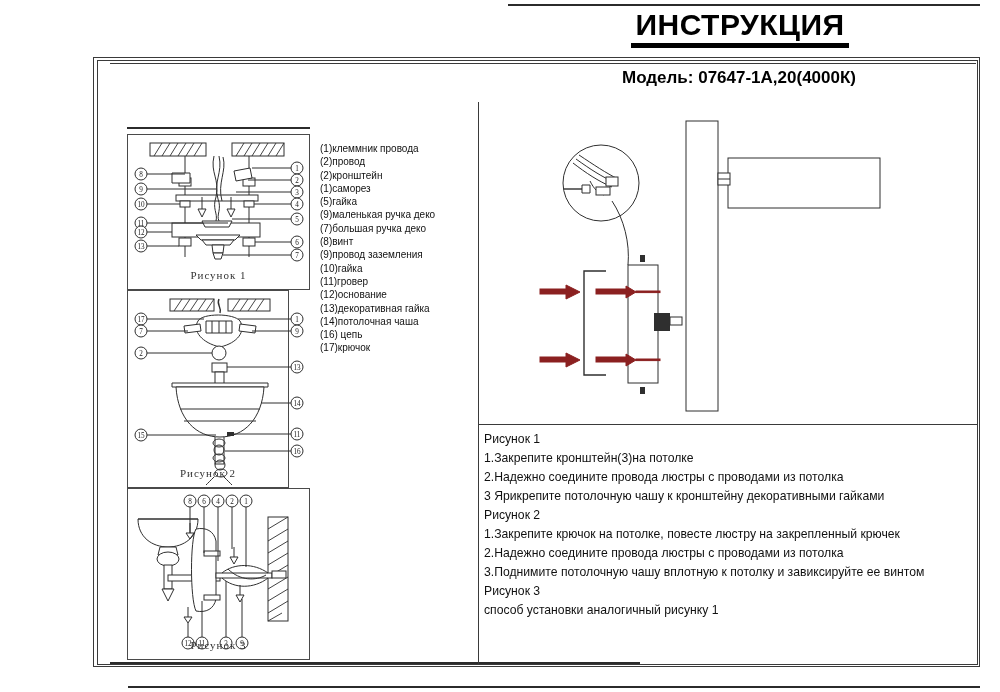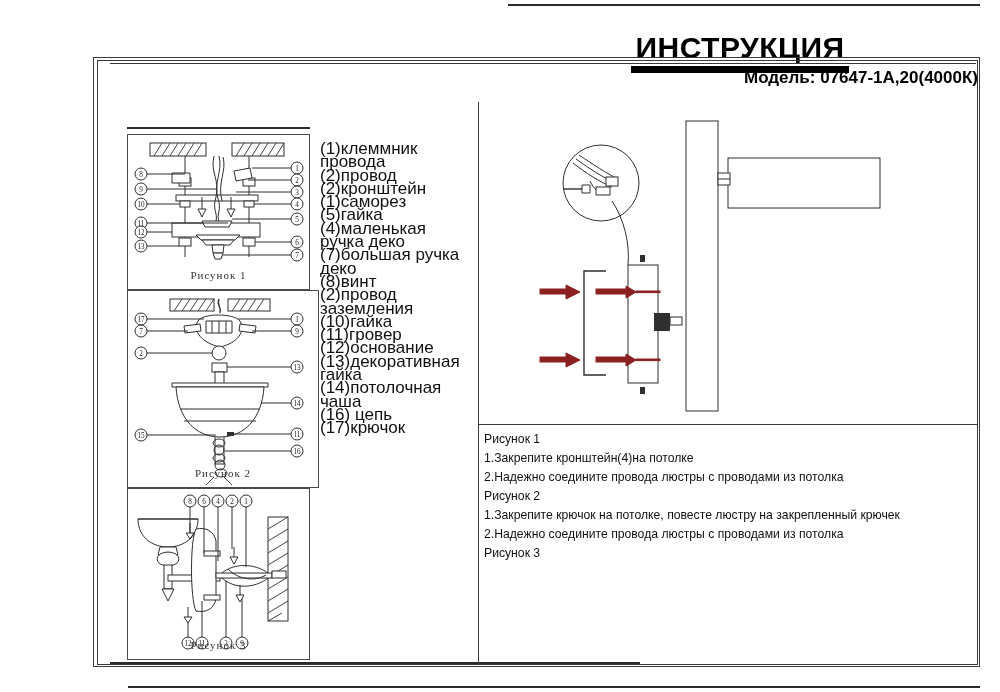--- a/index.html
+++ b/index.html
@@ -7,50 +7,50 @@
        font-family:"Liberation Sans",sans-serif;color:#1a1a1a;}
 
   .abs{position:absolute;}
 
   
   #top-rule{left:508px;top:4px;width:472px;height:0;border-top:2px solid #2b2b2b;}
 
   
   #doc-title{left:500px;top:8px;width:480px;text-align:center;
              font-size:30px;font-weight:bold;letter-spacing:.5px;color:#000;}
-  #doc-title span{border-bottom:7px solid #000000;padding:0 4px 1px 4px;display:inline-block;margin-top:23px;}
-
-  #model-line{left:500px;top:68px;width:478px;text-align:right;
+  #doc-title span{border-bottom:5px solid #000000;padding:0 4px 1px 4px;display:inline-block;}
+
+  #model-line{left:500px;top:68px;width:478px;text-align:center;
               font-size:17px;font-weight:bold;color:#000;padding-right:4px;}
 
   
   #outer-frame{left:93px;top:57px;width:887px;height:610px;
                border:1px solid #3a3a3a;box-sizing:border-box;}
   #outer-frame-inner{left:97px;top:60px;width:881px;height:605px;
                border:1px solid #3a3a3a;border-left:1px solid #3a3a3a;box-sizing:border-box;}
   #frame-top-rule{left:110px;top:63px;width:866px;height:0;border-top:1px solid #3a3a3a;}
   #frame-bottom-rule{left:110px;top:662px;width:530px;height:0;border-top:2px solid #2b2b2b;}
   #below-rule{left:128px;top:686px;width:852px;height:0;border-top:2px solid #2b2b2b;}
 
   
   #v-divider{left:478px;top:102px;width:0;height:563px;border-left:1px solid #3a3a3a;}
   #h-divider-right{left:478px;top:424px;width:500px;height:0;border-top:1px solid #3a3a3a;}
 
   
   .figbox{border:1px solid #4a4a4a;box-sizing:border-box;background:#fff;}
   #fig1-box{left:127px;top:134px;width:183px;height:156px;}
-  #fig2-box{left:127px;top:290px;width:192px;height:198px;}
+  #fig2-box{left:127px;top:290px;width:162px;height:198px;}
   #fig3-box{left:127px;top:488px;width:183px;height:172px;}
   #fig-col-rule{left:127px;top:127px;width:183px;height:0;border-top:2px solid #2b2b2b;}
 
   .figcap{position:absolute;left:0;width:100%;text-align:center;
           font-family:"Liberation Serif",serif;font-size:11px;color:#333;letter-spacing:1px;}
 
   
-  #parts-list{left:320px;top:142px;width:152px;font-size:17px;line-height:13.3px;color:#111;}
+  #parts-list{left:320px;top:142px;width:152px;font-size:10px;line-height:13.3px;color:#111;}
   #parts-list div{white-space:normal;}
 
   
   #instructions{left:484px;top:430px;width:492px;font-size:12.2px;line-height:19px;color:#111;}
   #instructions div{white-space:normal;}
 
   
   #assembly{left:478px;top:103px;width:500px;height:320px;}
 
   svg{display:block;overflow:visible;}
@@ -370,24 +370,24 @@
   </svg>
   <div class="figcap" style="top:150px;">Рисунок 3</div>
 </div>
 
 <div class="abs" id="parts-list">
   <div>(1)клеммник провода</div>
   <div>(2)провод</div>
   <div>(2)кронштейн</div>
   <div>(1)саморез</div>
   <div>(5)гайка</div>
-  <div>(4)маленькая ручка деко</div>
+  <div>(9)маленькая ручка деко</div>
   <div>(7)большая ручка деко</div>
   <div>(8)винт</div>
-  <div>(2)провод заземления</div>
+  <div>(9)провод заземления</div>
   <div>(10)гайка</div>
   <div>(11)гровер</div>
   <div>(12)основание</div>
   <div>(13)декоративная гайка</div>
   <div>(14)потолочная чаша</div>
   <div>(16) цепь</div>
   <div>(17)крючок</div>
 </div>
 
 <div class="abs" id="assembly">
@@ -441,19 +441,22 @@
         <rect x="118" y="254" width="30" height="5"></rect>
         <path d="M148 251 l10 6 l-10 6 z"></path>
         <rect x="158" y="256" width="24" height="1.6"></rect>
       </g>
     </g>
   </svg>
 </div>
 
 <div class="abs" id="instructions">
   <div>Рисунок 1</div>
-  <div>1.Закрепите кронштейн(4)на потолке</div>
+  <div>1.Закрепите кронштейн(3)на потолке</div>
   <div>2.Надежно соедините провода люстры с проводами из потолка</div>
+  <div>3 Ярикрепите потолочную чашу к кронштейну декоративными гайками</div>
   <div>Рисунок 2</div>
   <div>1.Закрепите крючок на потолке, повесте люстру на закрепленный крючек</div>
   <div>2.Надежно соедините провода люстры с проводами из потолка</div>
+  <div>3.Поднимите потолочную чашу вплотную к потолку и завиксируйте ее винтом</div>
   <div>Рисунок 3</div>
+  <div>способ установки аналогичный рисунку 1</div>
 </div>
 
 </body></html>

